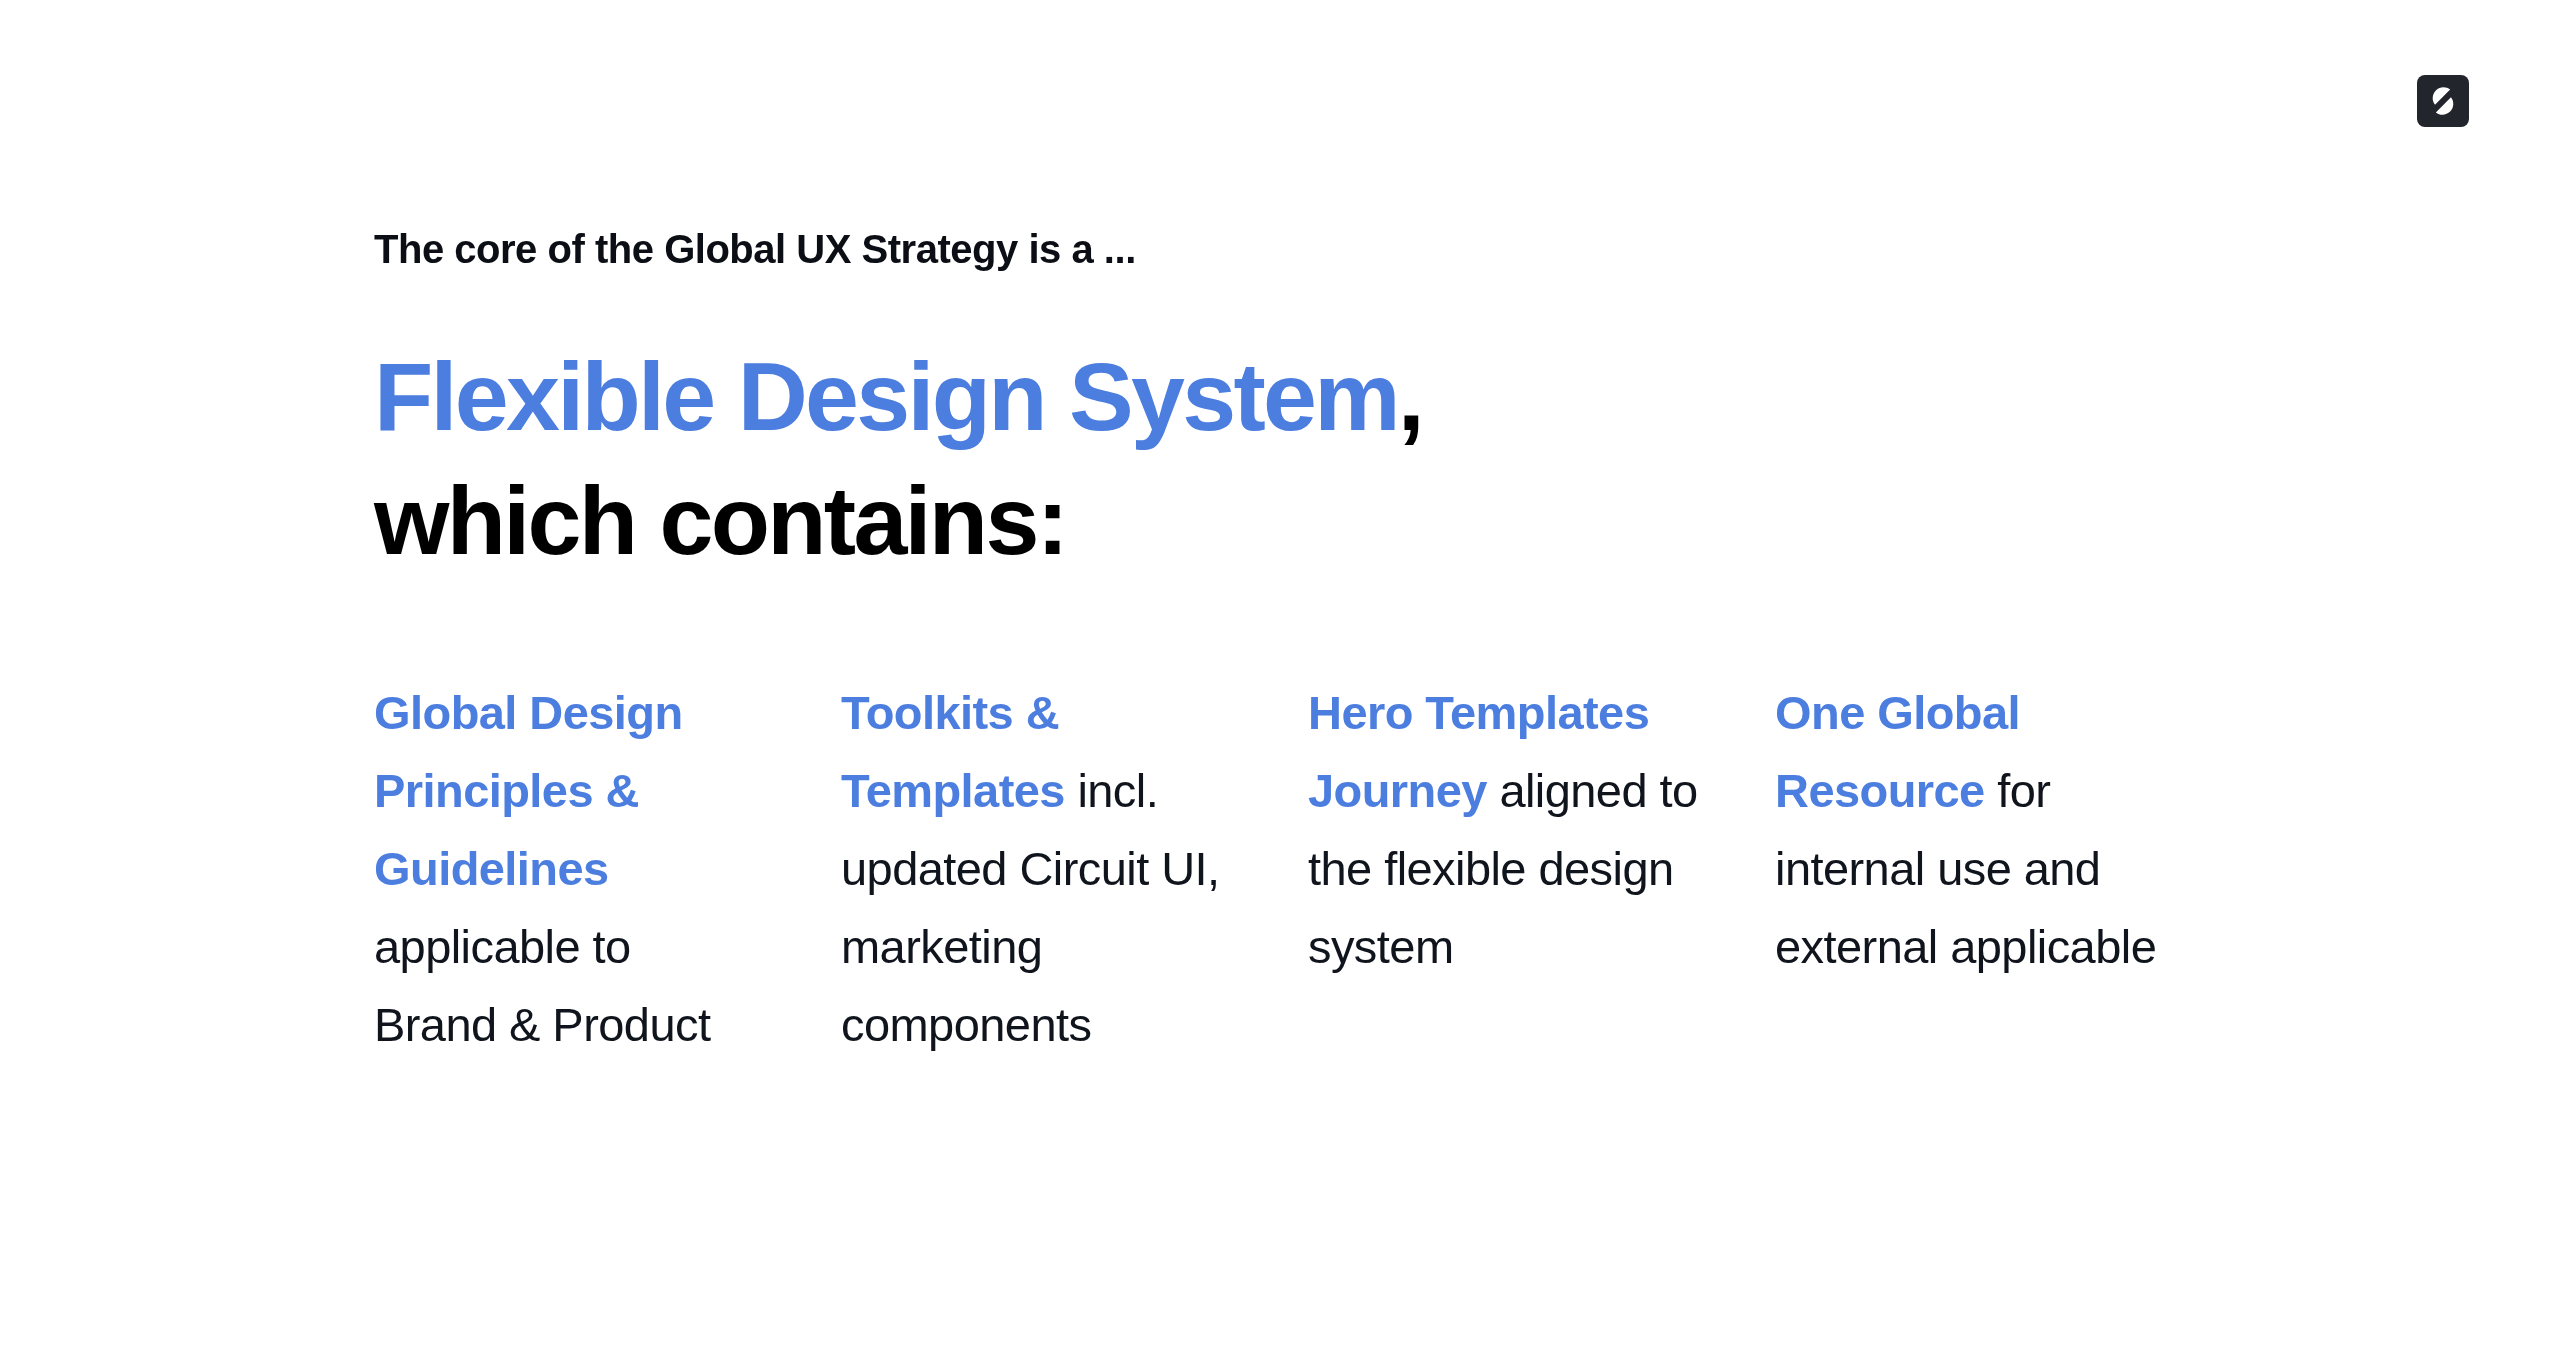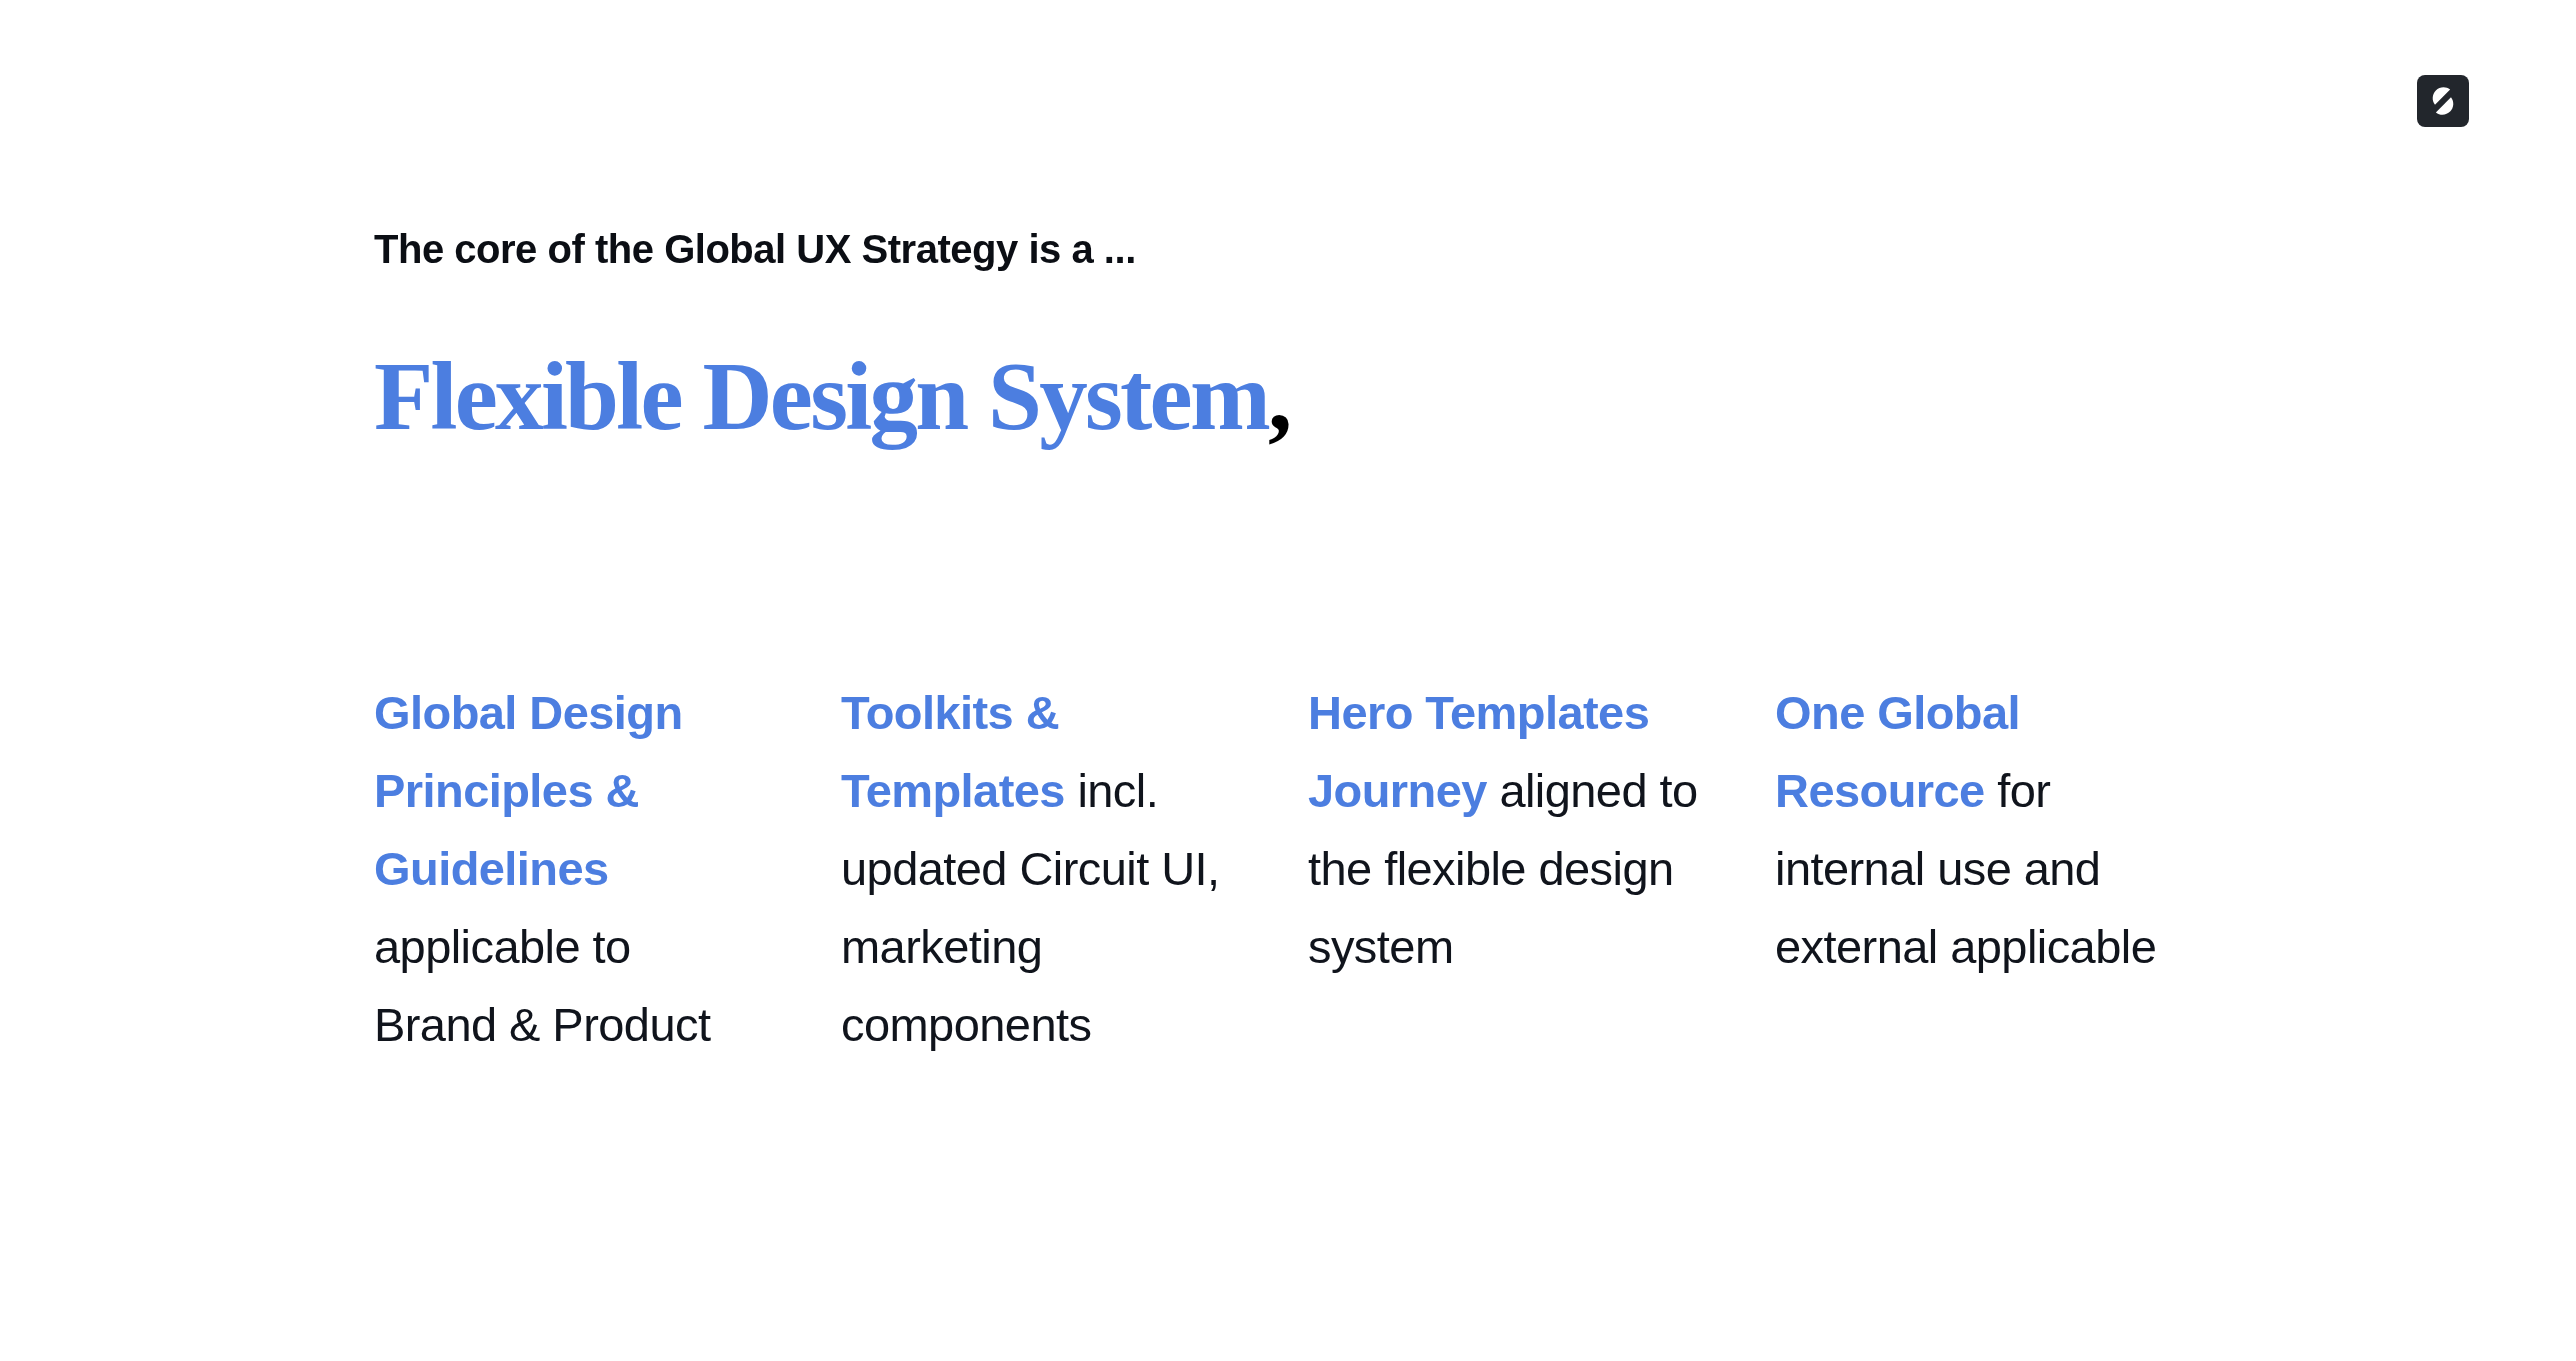--- a/index.html
+++ b/index.html
@@ -61,21 +61,20 @@
   .headline {
     position: absolute;
     left: 374px;
     top: 335px;
     font-size: 97px;
     line-height: 1.28;
     font-weight: 700;
     letter-spacing: -0.028em;
     color: #000000;
     max-width: 1878px;
-    font-family: Liberation Serif, serif;
   }
   .headline .accent {
     color: #4c7ee0;
   }
 
   
   .columns {
     position: absolute;
     left: 374px;
     top: 674px;
@@ -110,20 +109,21 @@
     <svg viewBox="0 0 40 40" xmlns="http://www.w3.org/2000/svg" aria-hidden="true">
       <path d="M28.4 6.6 C23.4 2.6 16.0 3.2 11.6 7.6 C7.2 12.0 6.6 19.4 10.6 24.4 Z" fill="#ffffff"></path>
       <path d="M11.6 33.4 C16.6 37.4 24.0 36.8 28.4 32.4 C32.8 28.0 33.4 20.6 29.4 15.6 Z" fill="#ffffff"></path>
     </svg>
   </div>
 
   <div class="eyebrow">The core of the Global UX Strategy is a ...</div>
 
   <div class="headline">
     <span class="accent">Flexible Design System</span><span>,</span><br>
+    <span>which contains:</span>
   </div>
 
   <div class="columns">
 
     <div class="col">
       <span class="lead">Global Design Principles &amp; Guidelines</span><span> applicable to Brand &amp; Product</span>
     </div>
 
     <div class="col">
       <span class="lead">Toolkits &amp; Templates</span><span> incl. updated Circuit UI, marketing components</span>

